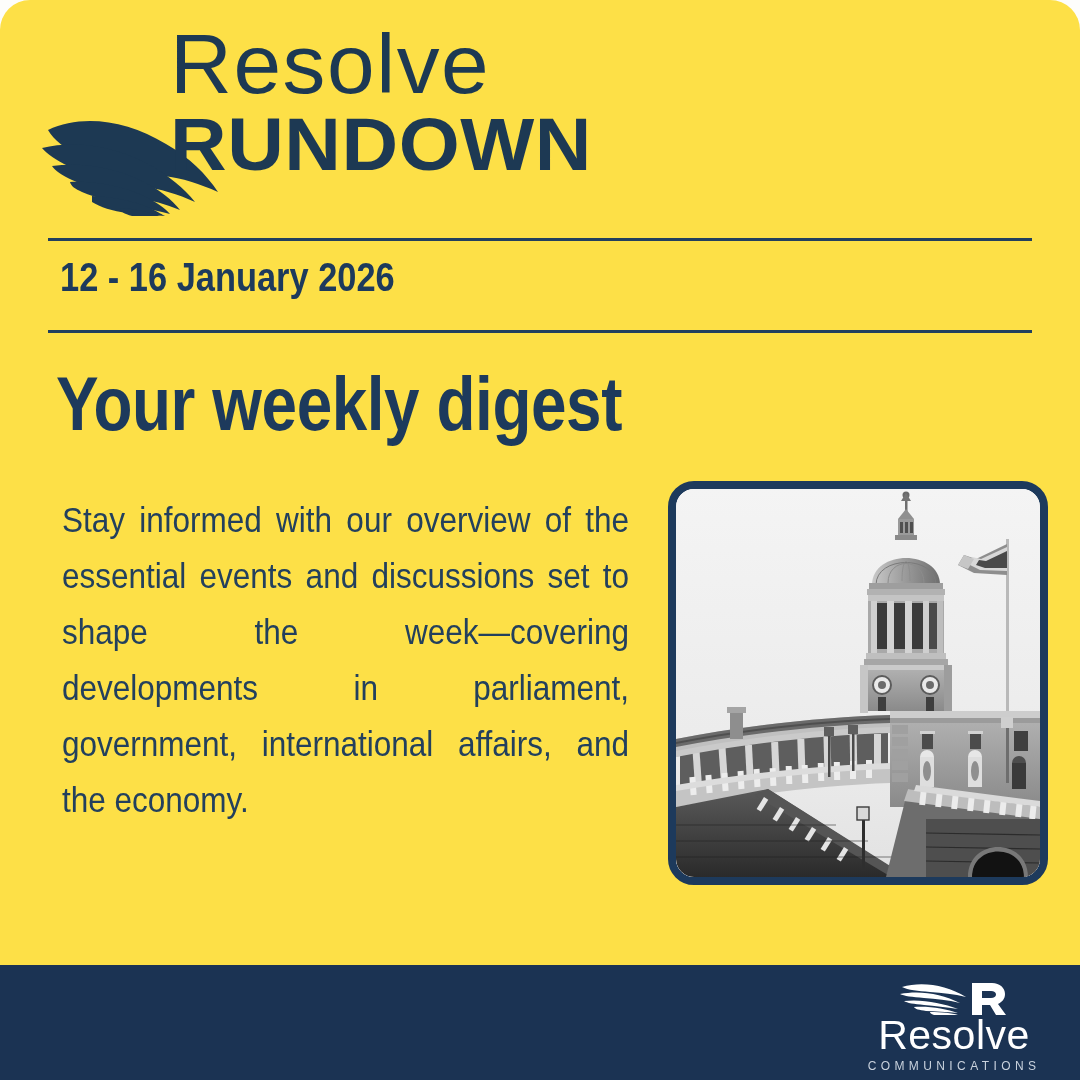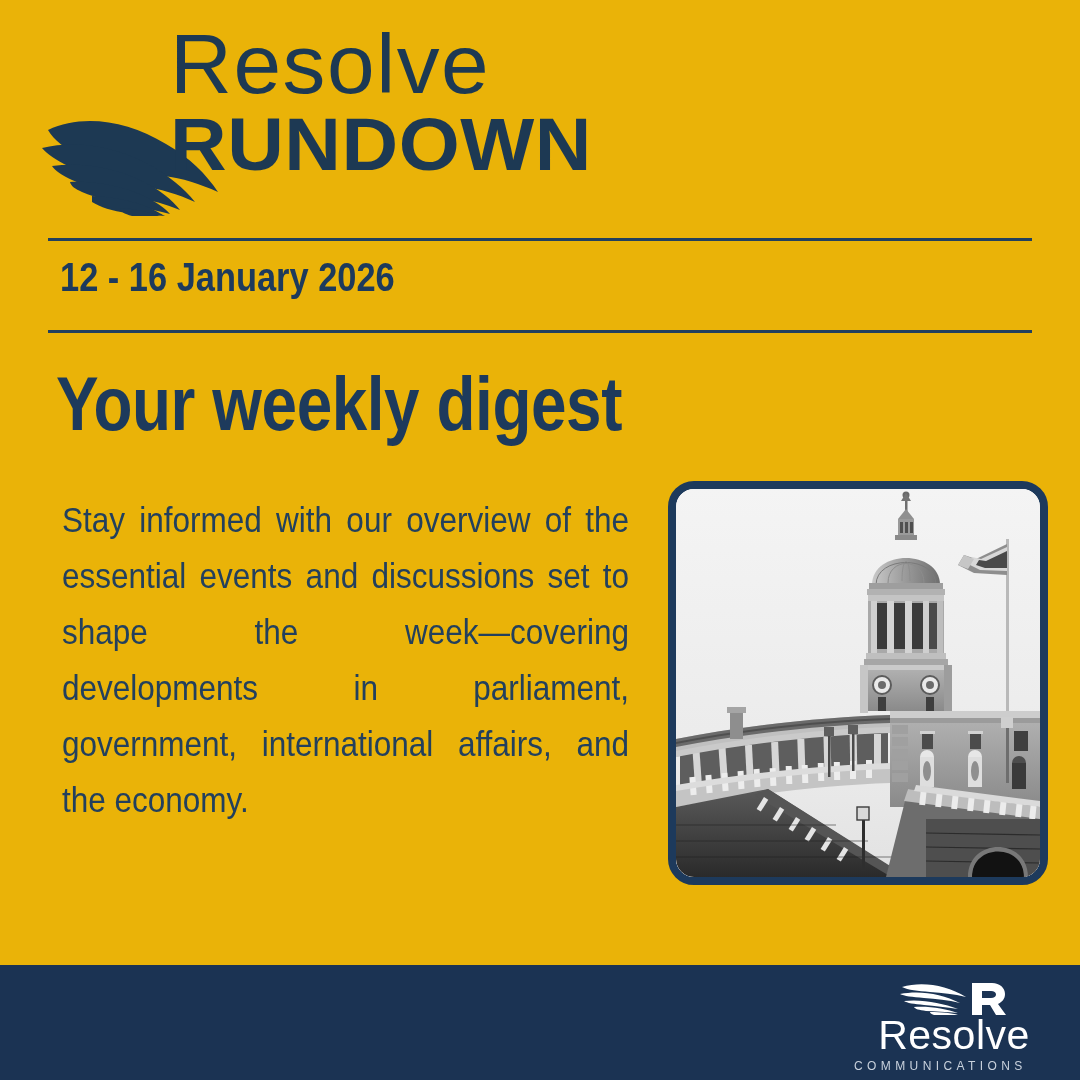--- a/index.html
+++ b/index.html
@@ -11,22 +11,23 @@
     width: 1080px;
     height: 1080px;
     background: #fdfdfb;
     font-family: "Liberation Sans", sans-serif;
     overflow: hidden;
   }
   .poster {
     position: relative;
     width: 1080px;
     height: 1080px;
-    background: #eab308;
+    background: #fde047;
     box-sizing: border-box;
+    border-radius: 30px;
   }
 
   
   .header-logo {
     position: absolute;
     left: 40px;
     top: 18px;
     width: 660px;
     height: 200px;
   }
@@ -181,21 +182,21 @@
     font-weight: 300;
     color: #ffffff;
     letter-spacing: 0.5px;
     line-height: 44px;
   }
   .footer-comm {
     position: absolute;
     left: 0px;
     top: 82px;
     width: 200px;
-    text-align: left;
+    text-align: center;
     font-family: "Liberation Sans", sans-serif;
     font-size: 12px;
     font-weight: 400;
     color: #c9d2dd;
     letter-spacing: 4.4px;
   }
 </style>
 </head>
 <body>
 

